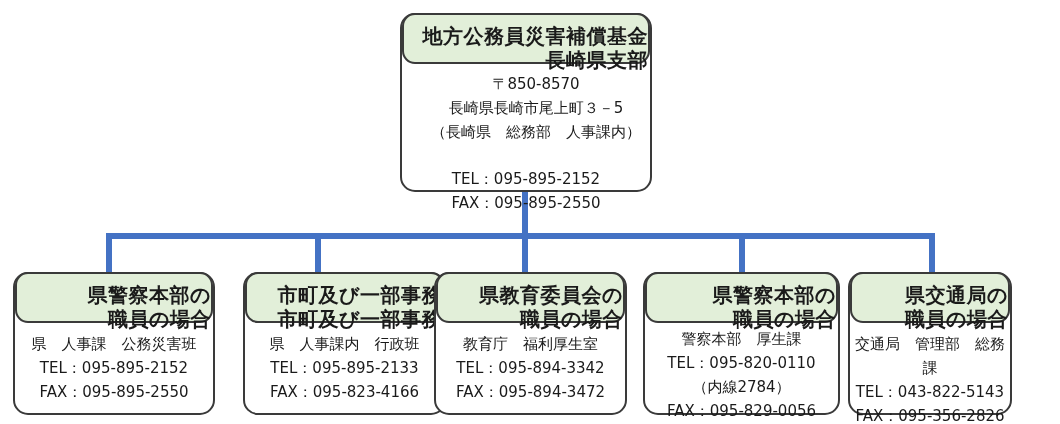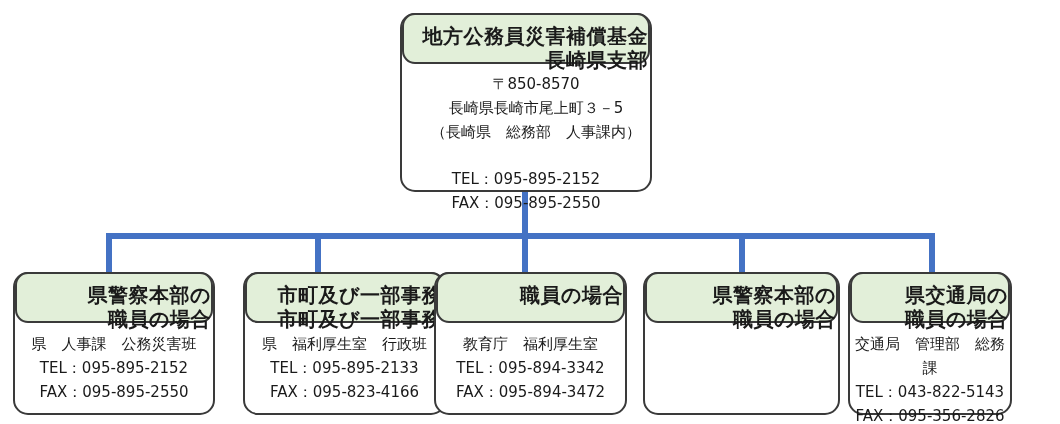--- a/index.html
+++ b/index.html
@@ -72,42 +72,49 @@
         <div>FAX：095-895-2550</div>
       </div>
   </div>
 
   <div class="node branch b2">
     <div class="node-header">
       <div>市町及び一部事務</div>
       <div>市町及び一部事務</div>
     </div>
     <div class="branch-body">
-        <div>県　福利厚生室　行政班</div>
+        <div>県　人事課内　行政班</div>
         <div>TEL：095-895-2133</div>
         <div>FAX：095-823-4166</div>
       </div>
   </div>
 
   <div class="node branch b3">
     <div class="node-header">
+      <div>県教育委員会の</div>
       <div>職員の場合</div>
     </div>
     <div class="branch-body">
         <div>教育庁　福利厚生室</div>
         <div>TEL：095-894-3342</div>
         <div>FAX：095-894-3472</div>
       </div>
   </div>
 
   <div class="node branch b4 tight">
     <div class="node-header">
       <div>県警察本部の</div>
       <div>職員の場合</div>
     </div>
+    <div class="branch-body">
+        <div>警察本部　厚生課</div>
+        <div>TEL：095-820-0110</div>
+        <div>（内線2784）</div>
+        <div>FAX：095-829-0056</div>
+      </div>
   </div>
 
   <div class="node branch b5">
     <div class="node-header">
       <div>県交通局の</div>
       <div>職員の場合</div>
     </div>
     <div class="branch-body">
         <div>交通局　管理部　総務課</div>
         <div>TEL：043-822-5143</div>

